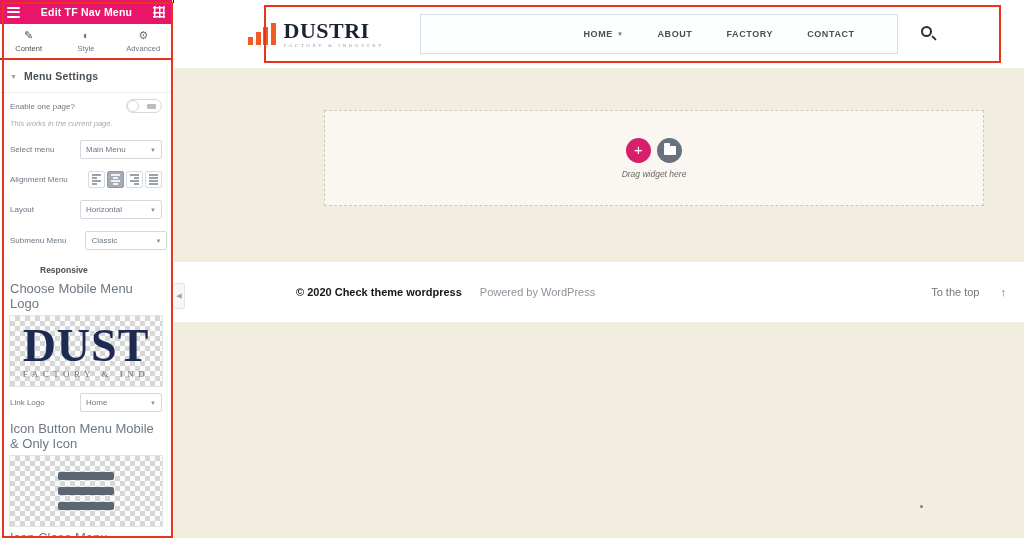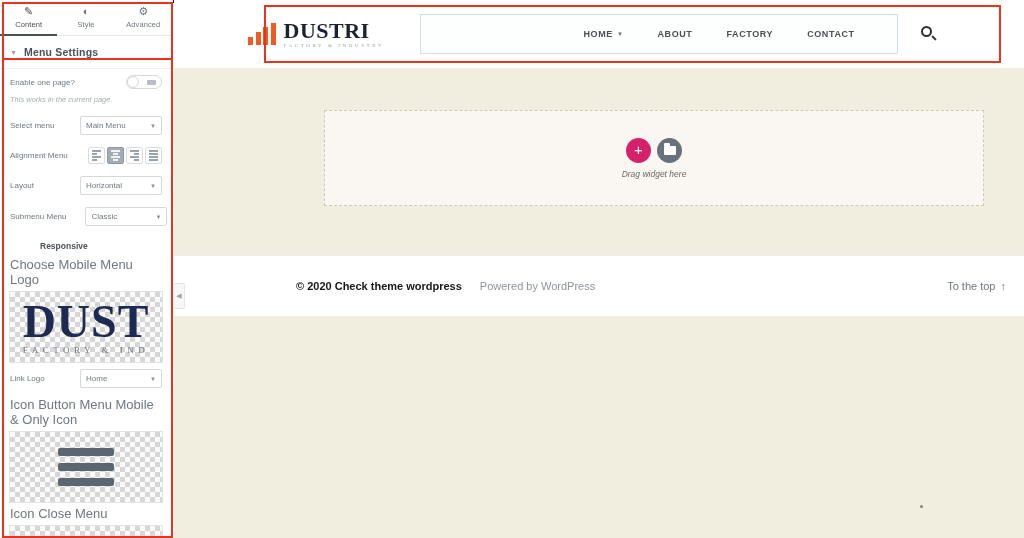--- a/index.html
+++ b/index.html
@@ -203,27 +203,27 @@
     width: 12px; height: 9px; background: #fff; border-radius: 1px; position: relative;
   }
   .dz-folder .f:before {
     content:""; position: absolute; left: 0; top: -2.5px; width: 6px; height: 3px;
     background: #fff; border-radius: 1px 1px 0 0;
   }
   .dz-text { font-size: 8.5px; color: #6c6a63; font-style: italic; }
 
   
   .site-footer {
-    position: absolute; left: 0; top: 256px; width: 850px; height: 60px; background: #fff;
+    position: absolute; left: 0; top: 262px; width: 850px; height: 60px; background: #fff;
     display: flex; align-items: center;
   }
   .foot-left { margin-left: 122px; display: flex; align-items: center; gap: 18px; }
   .foot-copy { font-size: 11px; font-weight: bold; color: #141619; }
   .foot-powered { font-size: 11px; color: #8d949b; }
-  .foot-top { margin-left: auto; margin-right: 18px; font-size: 11px; color: #6f767d; display:flex; gap:5px; align-items:center;}
+  .foot-top { margin-left: auto; margin-right: 18px; font-size: 11px; color: #6f767d; display:flex; gap:21px; align-items:center;}
 
   .stray-dot {
     position: absolute; left: 746px; top: 505px; width: 3px; height: 3px;
     background: #8a7f6a; border-radius: 50%;
   }
 
   
   .collapse-handle {
     position: absolute; left: 174px; top: 283px; width: 11px; height: 26px;
     background: #f7f7f7; border: 1px solid #e3e5e8; border-left: none;
@@ -234,20 +234,29 @@
 </head>
 <body>
 
 <div id="root">
 
   <div class="top-dash"></div>
   <div class="left-dash"></div>
 
   <div class="panel">
 
+    <div class="panel-header">
+      <div class="hamburger-ico">
+          <i></i>
+          <i></i>
+          <i></i>
+        </div>
+      <div class="panel-title">Edit TF Nav Menu</div>
+      <div class="apps-ico"></div>
+    </div>
 
     <div class="tabs">
       <div class="tab active">
         <div class="tab-ico">✎</div>
         <div class="tab-label">Content</div>
       </div>
       <div class="tab">
         <div class="tab-ico">◐</div>
         <div class="tab-label">Style</div>
       </div>

